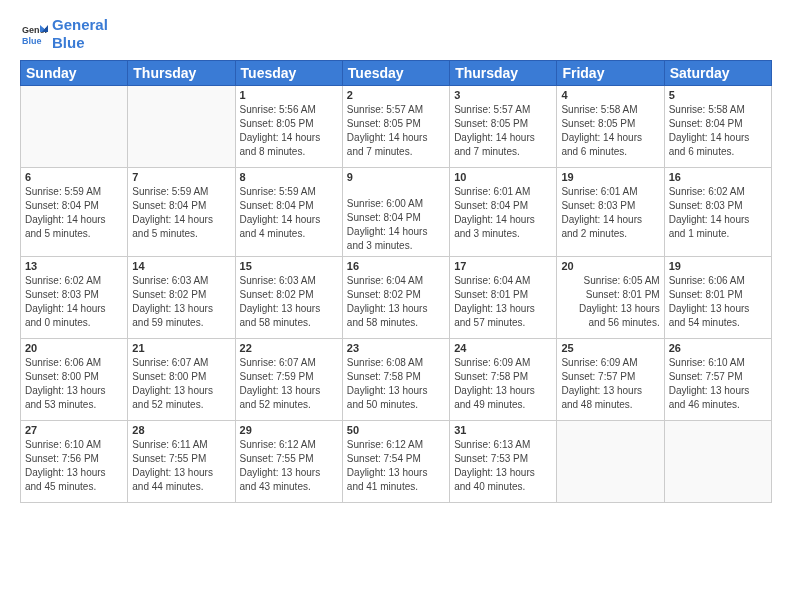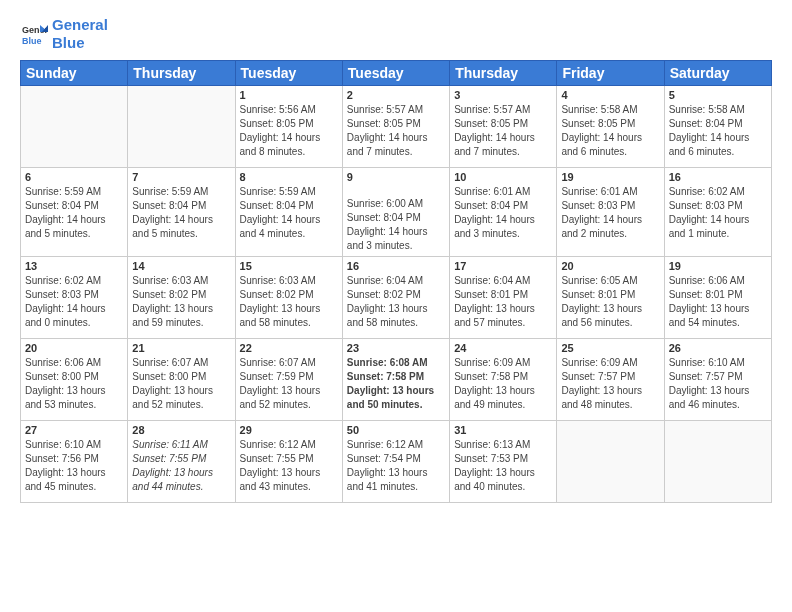--- a/index.html
+++ b/index.html
@@ -251,21 +251,21 @@
           </td>
           <td>
             <span class="day-num">17</span>
             <div class="day-info" style="white-space: pre-line;">Sunrise: 6:04 AM
 Sunset: 8:01 PM
 Daylight: 13 hours
 and 57 minutes.</div>
           </td>
           <td>
             <span class="day-num">20</span>
-            <div class="day-info" style="white-space: pre-line;">Sunrise: 6:05 AM
+            <div class="day-info" style="white-space: pre-line; text-align: right;">Sunrise: 6:05 AM
 Sunset: 8:01 PM
 Daylight: 13 hours
 and 56 minutes.</div>
           </td>
           <td>
             <span class="day-num">19</span>
             <div class="day-info" style="white-space: pre-line;">Sunrise: 6:06 AM
 Sunset: 8:01 PM
 Daylight: 13 hours
 and 54 minutes.</div>
@@ -288,21 +288,21 @@
           </td>
           <td>
             <span class="day-num">22</span>
             <div class="day-info" style="white-space: pre-line;">Sunrise: 6:07 AM
 Sunset: 7:59 PM
 Daylight: 13 hours
 and 52 minutes.</div>
           </td>
           <td>
             <span class="day-num">23</span>
-            <div class="day-info" style="white-space: pre-line; font-weight: bold;">Sunrise: 6:08 AM
+            <div class="day-info" style="white-space: pre-line;">Sunrise: 6:08 AM
 Sunset: 7:58 PM
 Daylight: 13 hours
 and 50 minutes.</div>
           </td>
           <td>
             <span class="day-num">24</span>
             <div class="day-info" style="white-space: pre-line;">Sunrise: 6:09 AM
 Sunset: 7:58 PM
 Daylight: 13 hours
 and 49 minutes.</div>
@@ -325,21 +325,21 @@
         <tr>
           <td>
             <span class="day-num">27</span>
             <div class="day-info" style="white-space: pre-line;">Sunrise: 6:10 AM
 Sunset: 7:56 PM
 Daylight: 13 hours
 and 45 minutes.</div>
           </td>
           <td>
             <span class="day-num">28</span>
-            <div class="day-info" style="white-space: pre-line; font-style: italic;">Sunrise: 6:11 AM
+            <div class="day-info" style="white-space: pre-line;">Sunrise: 6:11 AM
 Sunset: 7:55 PM
 Daylight: 13 hours
 and 44 minutes.</div>
           </td>
           <td>
             <span class="day-num">29</span>
             <div class="day-info" style="white-space: pre-line;">Sunrise: 6:12 AM
 Sunset: 7:55 PM
 Daylight: 13 hours
 and 43 minutes.</div>

